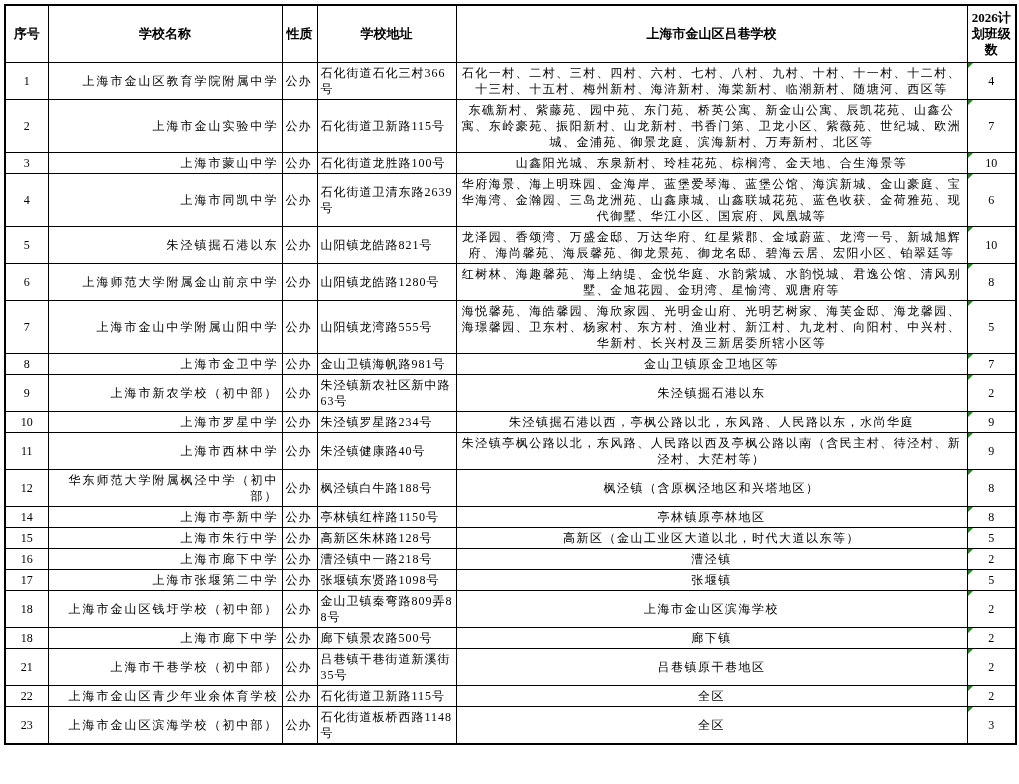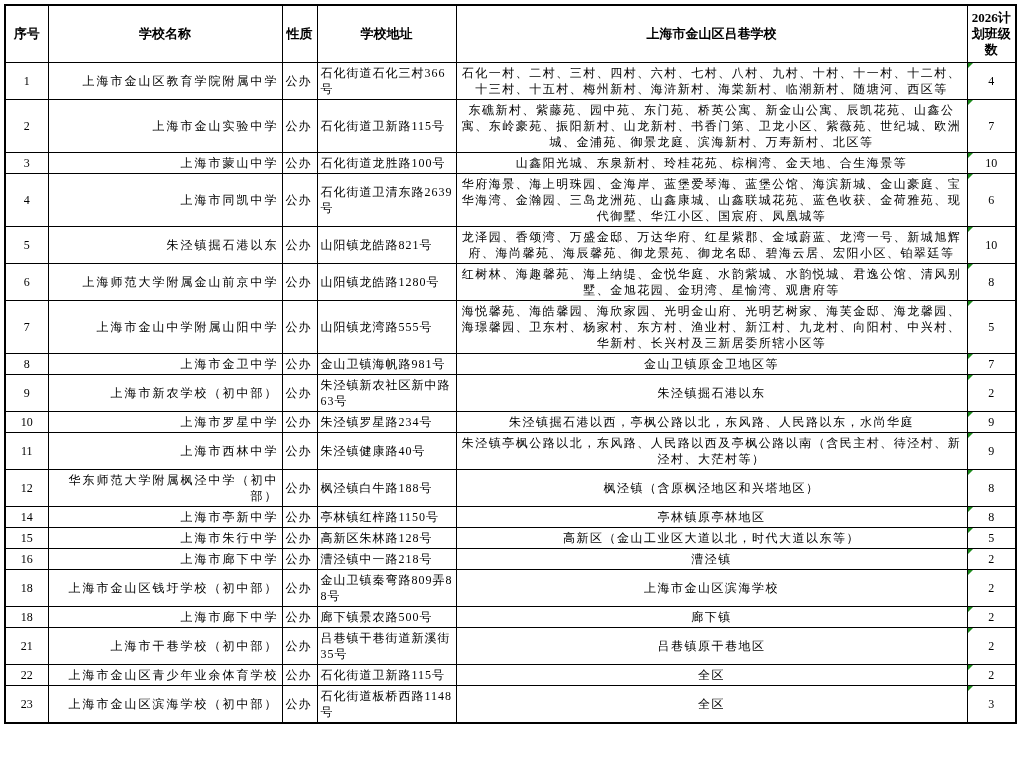--- a/index.html
+++ b/index.html
@@ -181,20 +181,28 @@
         </tr>
         <tr>
           <td class="c-no">16</td>
           <td class="c-name">上海市廊下中学</td>
           <td class="c-type">公办</td>
           <td class="c-addr">漕泾镇中一路218号</td>
           <td class="c-range">漕泾镇</td>
           <td class="c-classes"><span class="tri" style="border-top-color: rgb(28, 138, 28);"></span><span>2</span></td>
         </tr>
         <tr>
+          <td class="c-no">17</td>
+          <td class="c-name">上海市张堰第二中学</td>
+          <td class="c-type">公办</td>
+          <td class="c-addr">张堰镇东贤路1098号</td>
+          <td class="c-range">张堰镇</td>
+          <td class="c-classes"><span class="tri" style="border-top-color: rgb(28, 138, 28);"></span><span>5</span></td>
+        </tr>
+        <tr>
           <td class="c-no">18</td>
           <td class="c-name">上海市金山区钱圩学校（初中部）</td>
           <td class="c-type">公办</td>
           <td class="c-addr">金山卫镇秦弯路809弄88号</td>
           <td class="c-range">上海市金山区滨海学校</td>
           <td class="c-classes"><span class="tri" style="border-top-color: rgb(28, 138, 28);"></span><span>2</span></td>
         </tr>
         <tr>
           <td class="c-no">18</td>
           <td class="c-name">上海市廊下中学</td>

